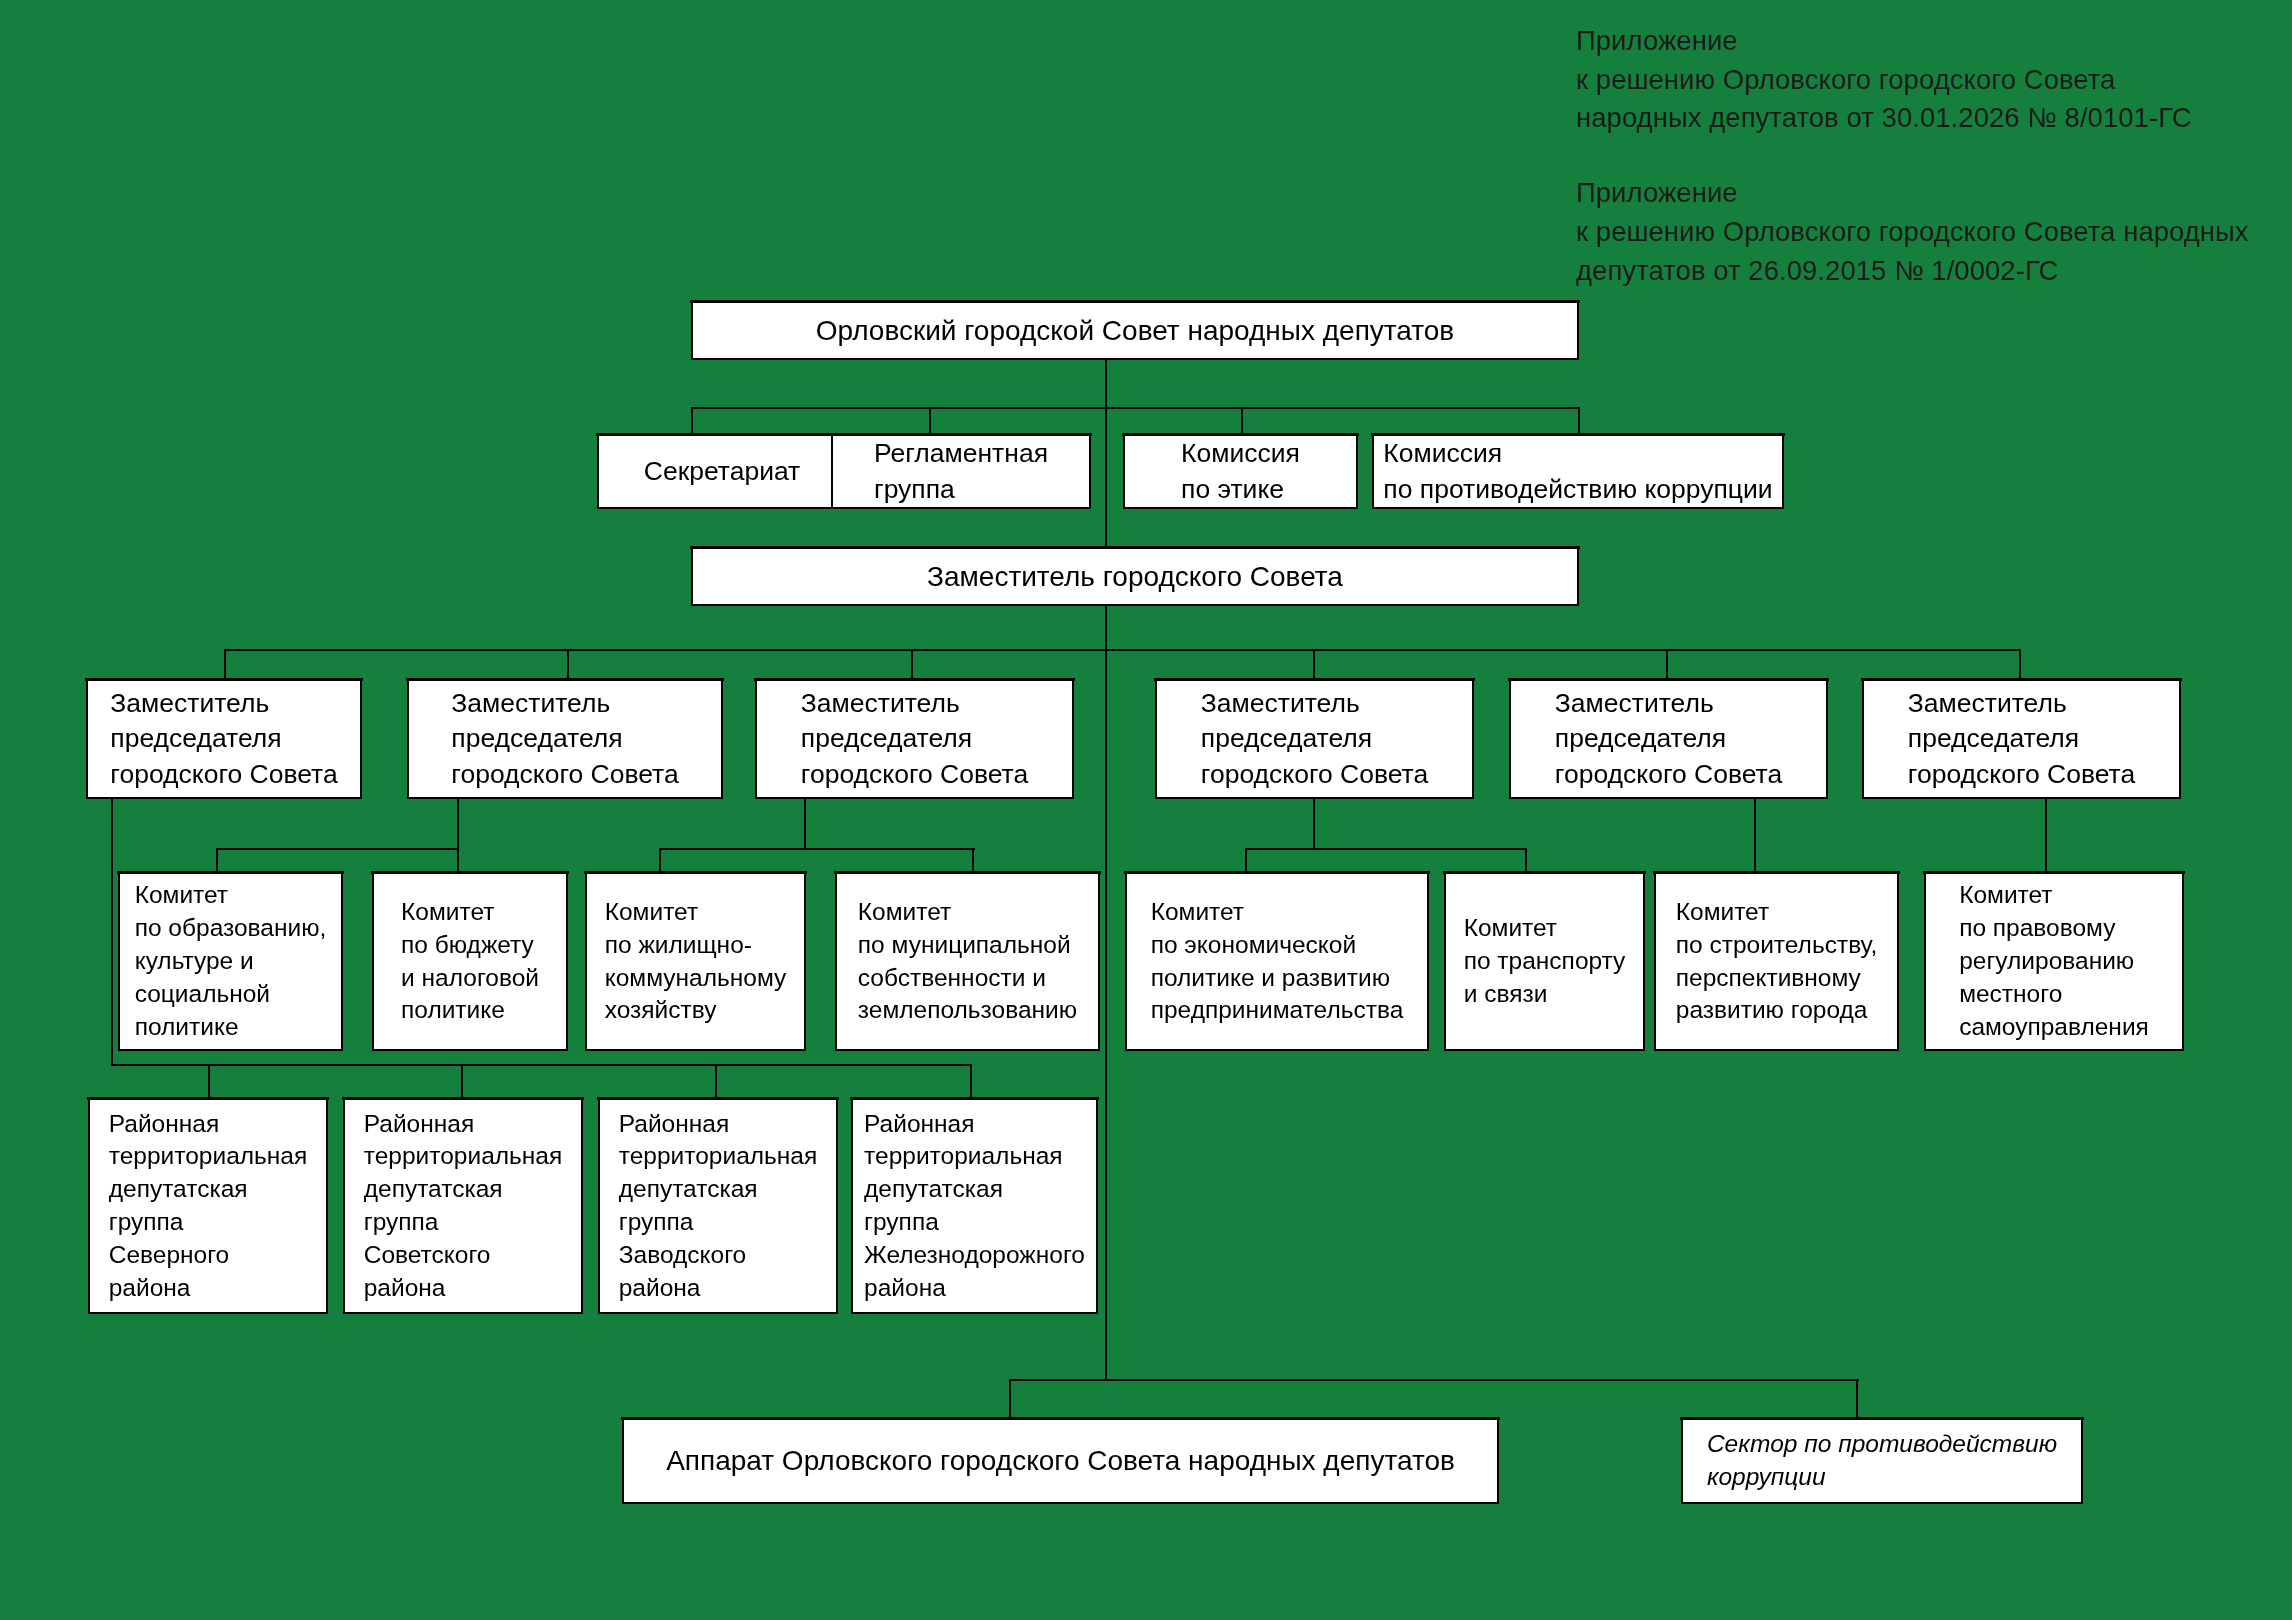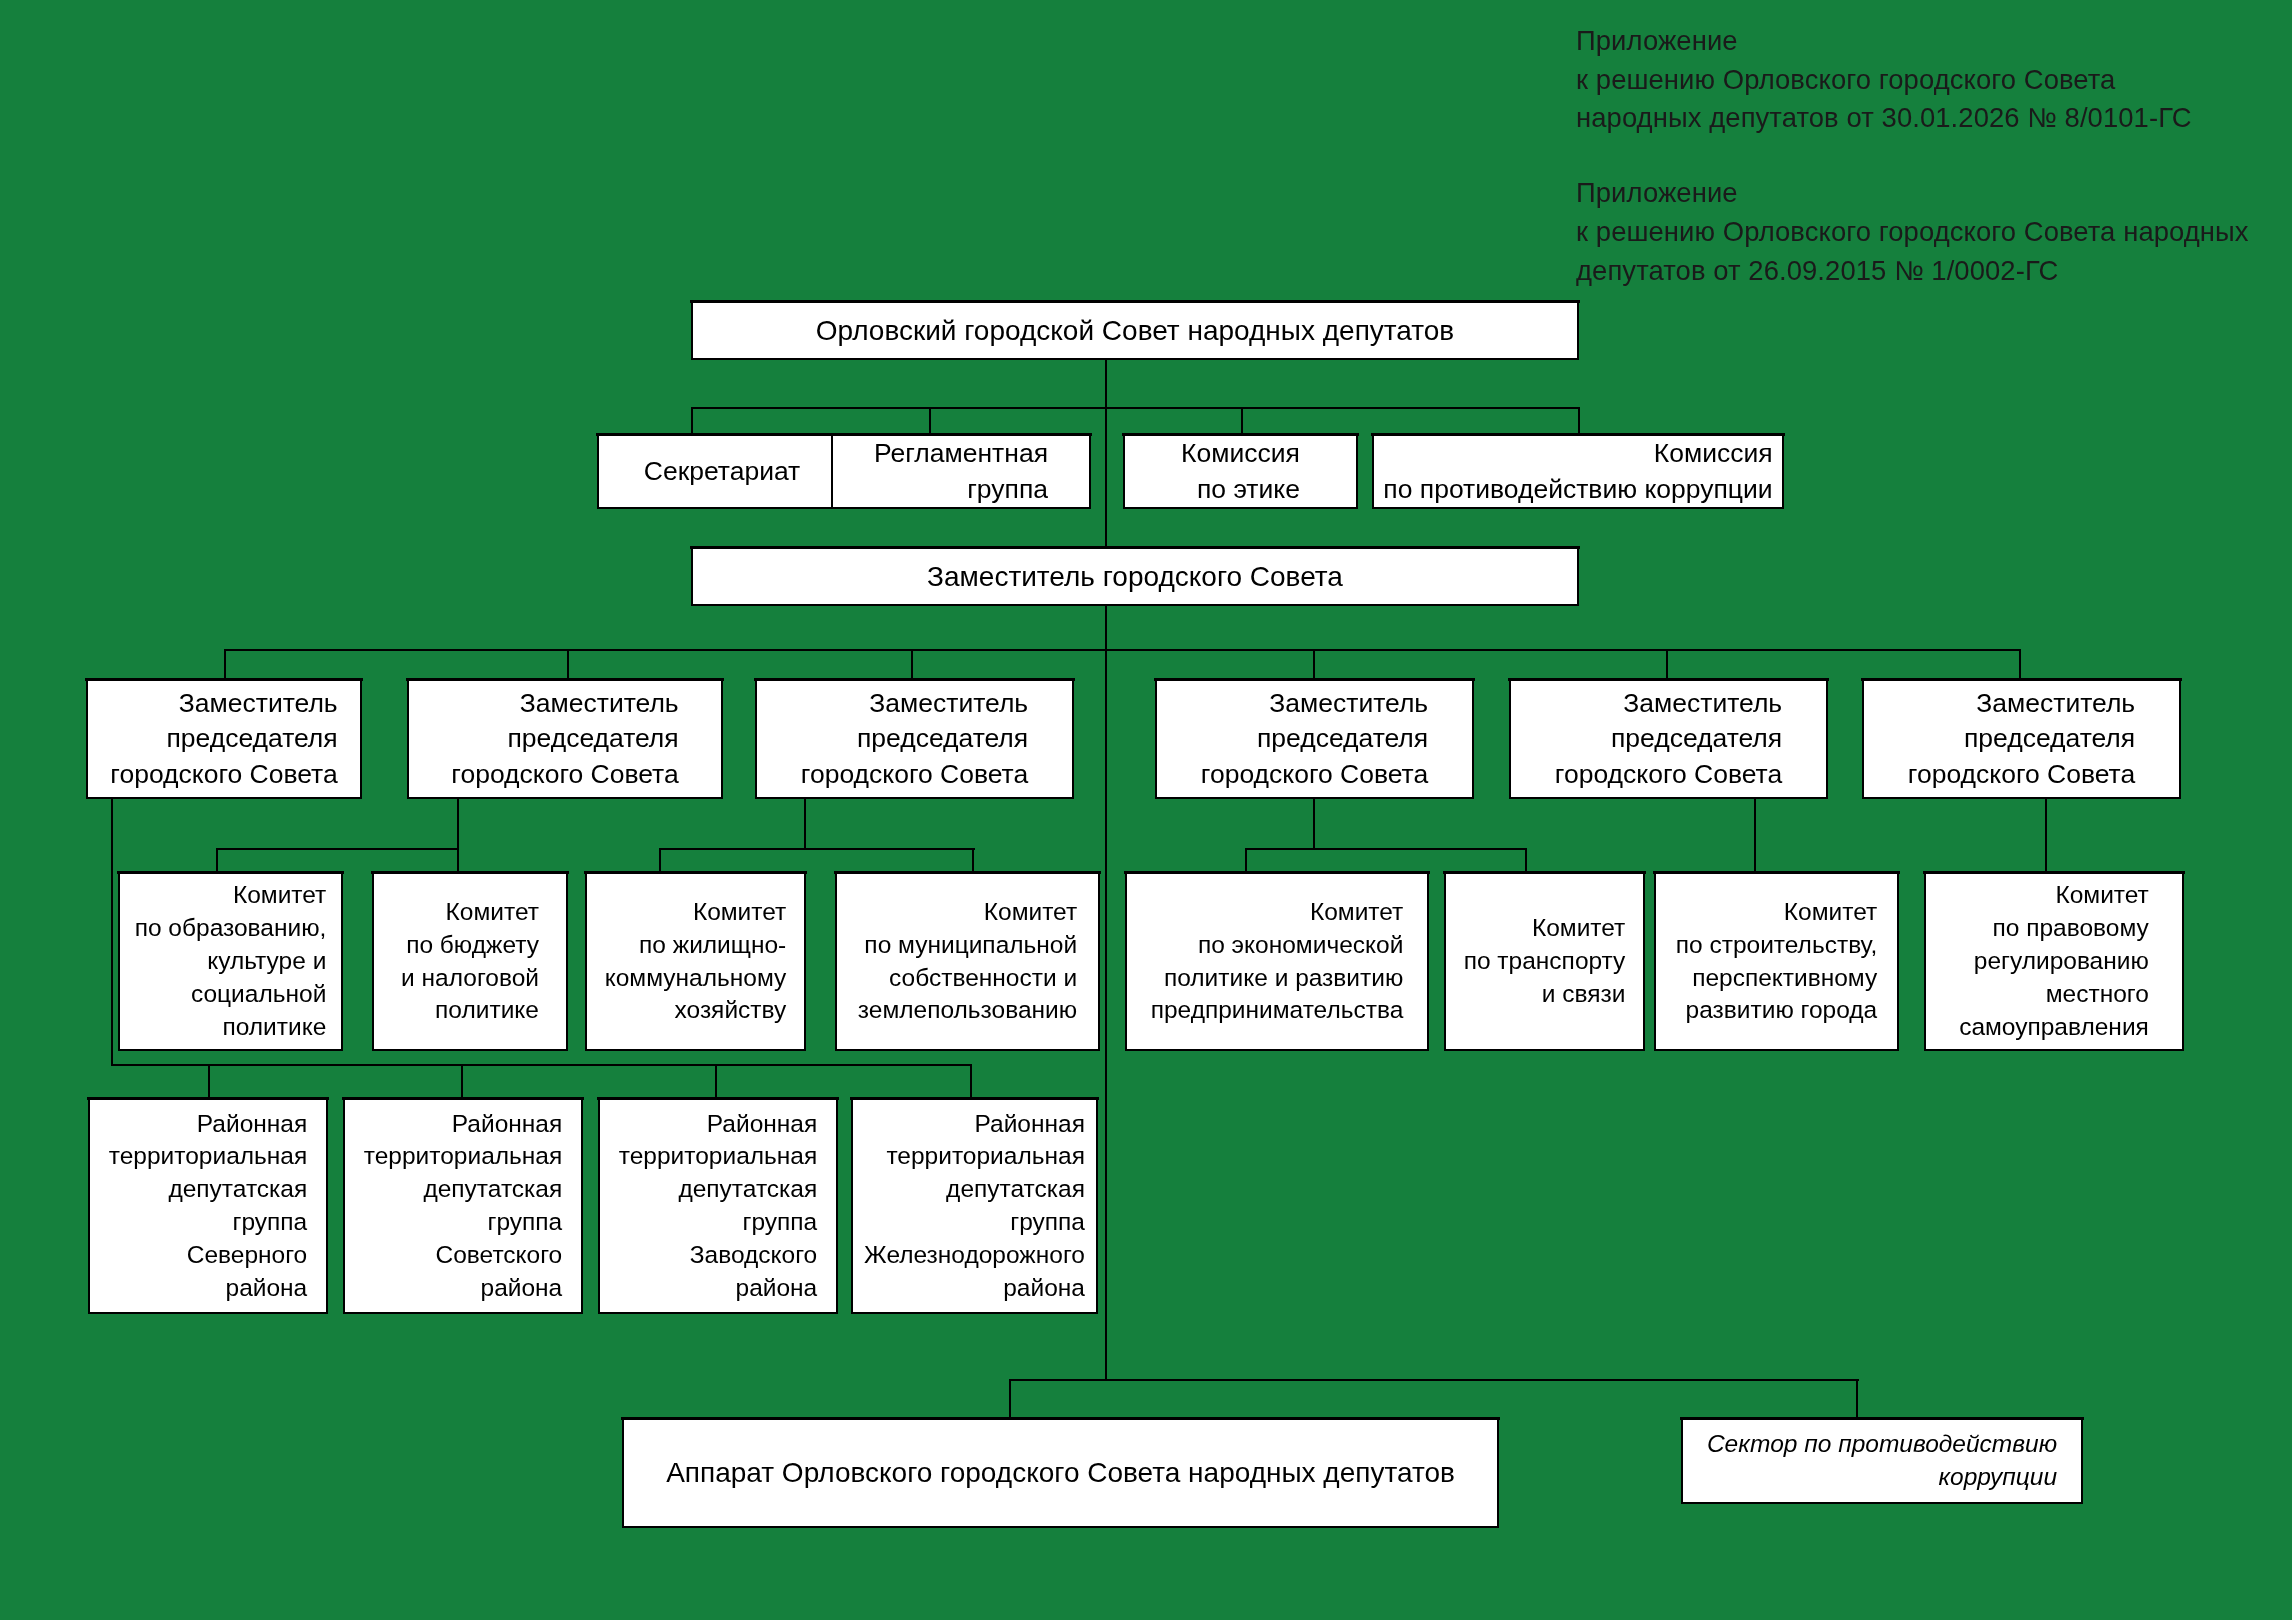--- a/index.html
+++ b/index.html
@@ -29,21 +29,21 @@
   }
   
   .box {
     position: absolute;
     box-sizing: border-box;
     border: 2.9px solid #000000;
     background: #ffffff;
     display: flex;
     align-items: center;
     justify-content: center;
-    text-align: right;
+    text-align: left;
     font-size: 26.5px;
     line-height: 1.34;
     color: #000000;
     padding: 3.9px 5.9px;
     z-index: 5;
     white-space: pre-line;
   }
   .box.wide { font-size: 28px; }
   .box.small { font-size: 24.5px; }
   
@@ -213,18 +213,18 @@
 группа
 Заводского
 района</div>
   <div class="box small" style="left:851px; top:1098px; width:247px; height:216px;">Районная
 территориальная
 депутатская
 группа
 Железнодорожного
 района</div>
 
-  <div class="box wide" style="left:622px; top:1418px; width:877px; height:110px;">Аппарат Орловского городского Совета народных депутатов</div>
+  <div class="box wide" style="left:622px; top:1418px; width:877px; height:86px;">Аппарат Орловского городского Совета народных депутатов</div>
   <div class="box small" style="left:1681px; top:1418px; width:402px; height:86px;font-style:italic;">Сектор по противодействию
 коррупции</div>
 
 </div>
 
 
 </body></html>

